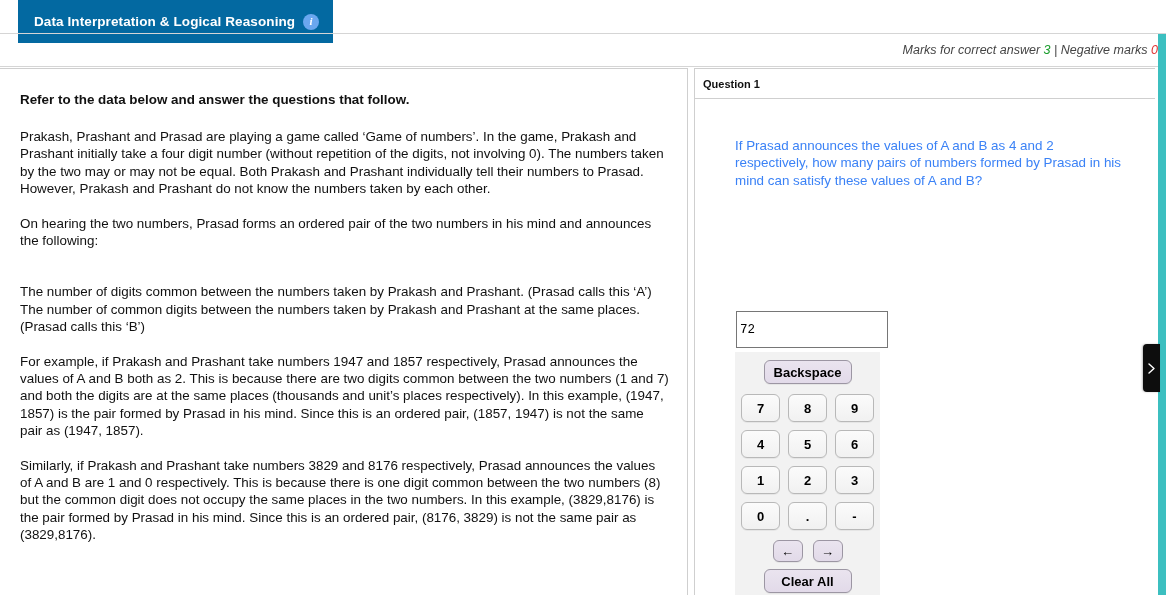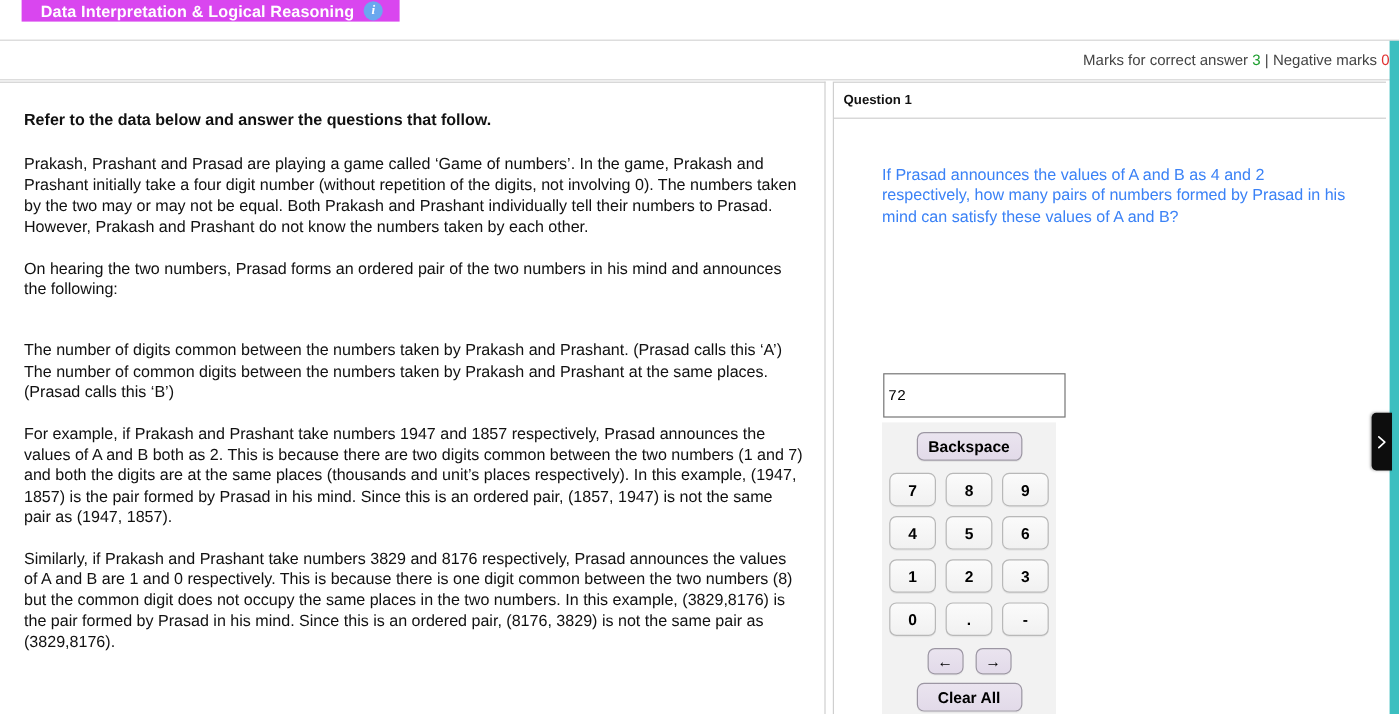--- a/index.html
+++ b/index.html
@@ -13,24 +13,24 @@
 
   #app { position: relative; width: 1166px; height: 595px; background:#fff; }
 
   
   .topbar {
     position: absolute; left: 0; top: 0; width: 1166px; height: 34px;
     background: #ffffff;
   }
   .section-tab {
     position: absolute; left: 18px; top: 0;
-    height: 18px;
+    height: 43px;
     display: flex; align-items: center; gap: 8px;
     padding: 0 14px 0 16px;
-    background: #d946ef;
+    background: #0369a1;
     color: #ffffff;
     font-size: 13.5px;
     font-weight: bold;
     letter-spacing: .1px;
     white-space: nowrap;
   }
   .info-icon {
     width: 16px; height: 16px; border-radius: 50%;
     background: #6aa7ef;
     color: #ffffff;
@@ -45,21 +45,21 @@
   }
 
   
   .marks-bar {
     position: absolute; left: 0; top: 34px; width: 1166px; height: 33px;
     border-bottom: 1px solid #d5d5d5;
     display: flex; align-items: center; justify-content: flex-end;
     padding-right: 8px;
     font-size: 12.5px; color: #444;
   }
-  .marks-bar span { white-space: pre; }
+  .marks-bar span { white-space: pre; font-style: italic; }
   .marks-pos { color: #1a9d2c; }
   .marks-neg { color: #e03030; }
 
   
   .passage-panel {
     position: absolute; left: 0; top: 68px;
     width: 688px; height: 527px;
     border-top: 1px solid #cfcfcf;
     border-right: 1px solid #cfcfcf;
     background: #ffffff;

